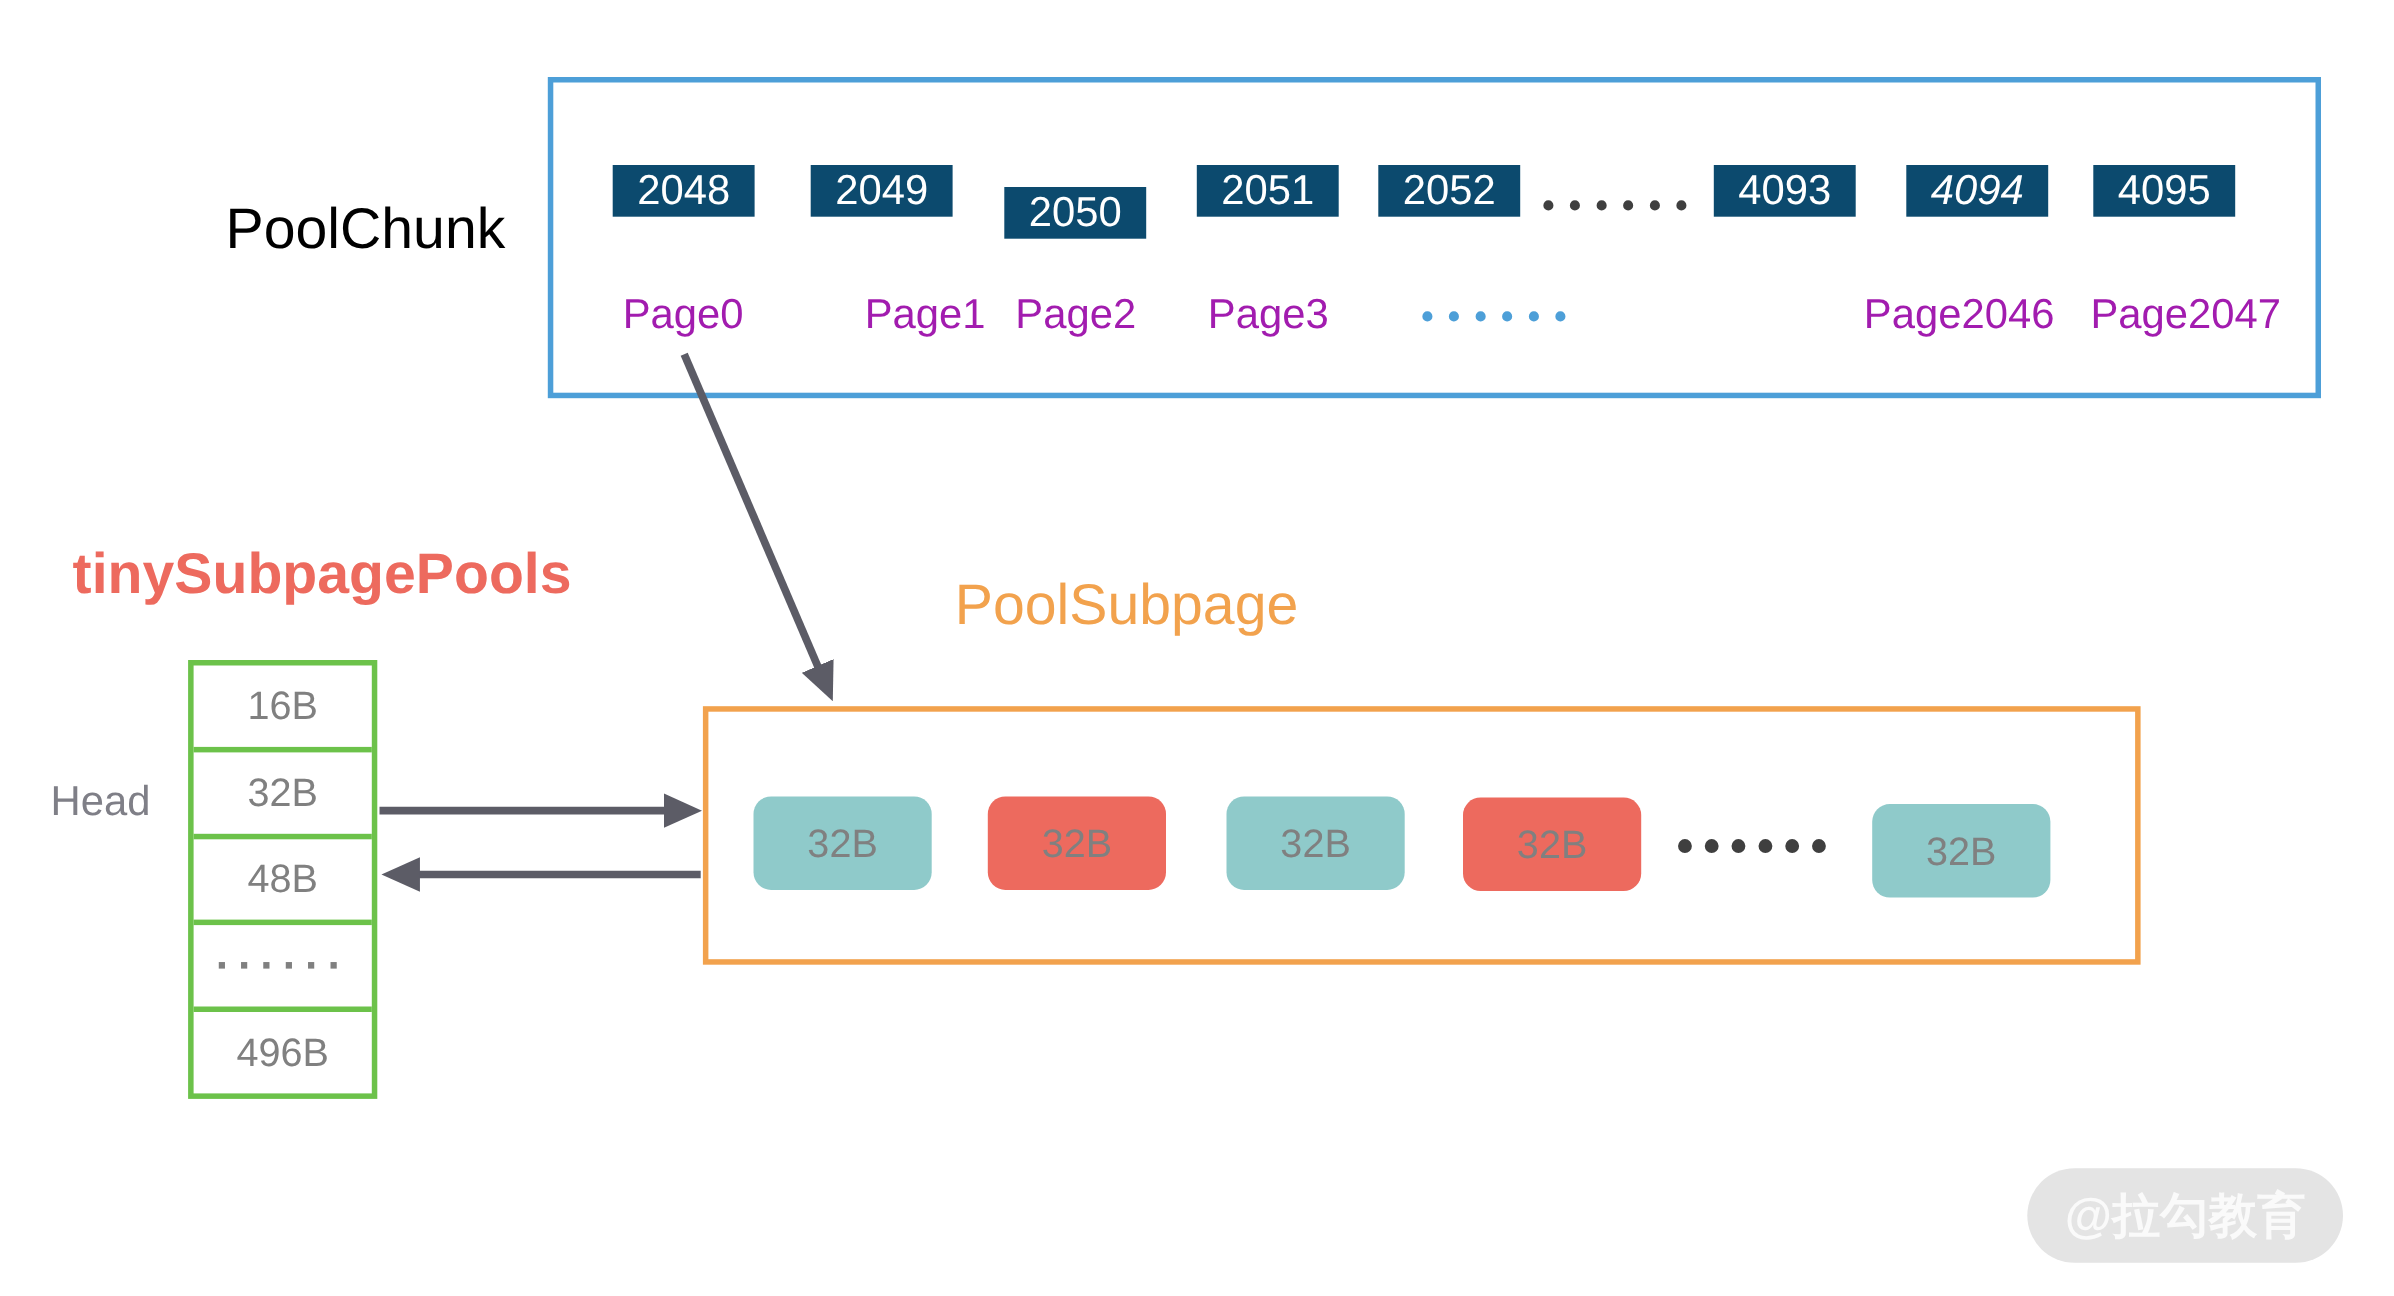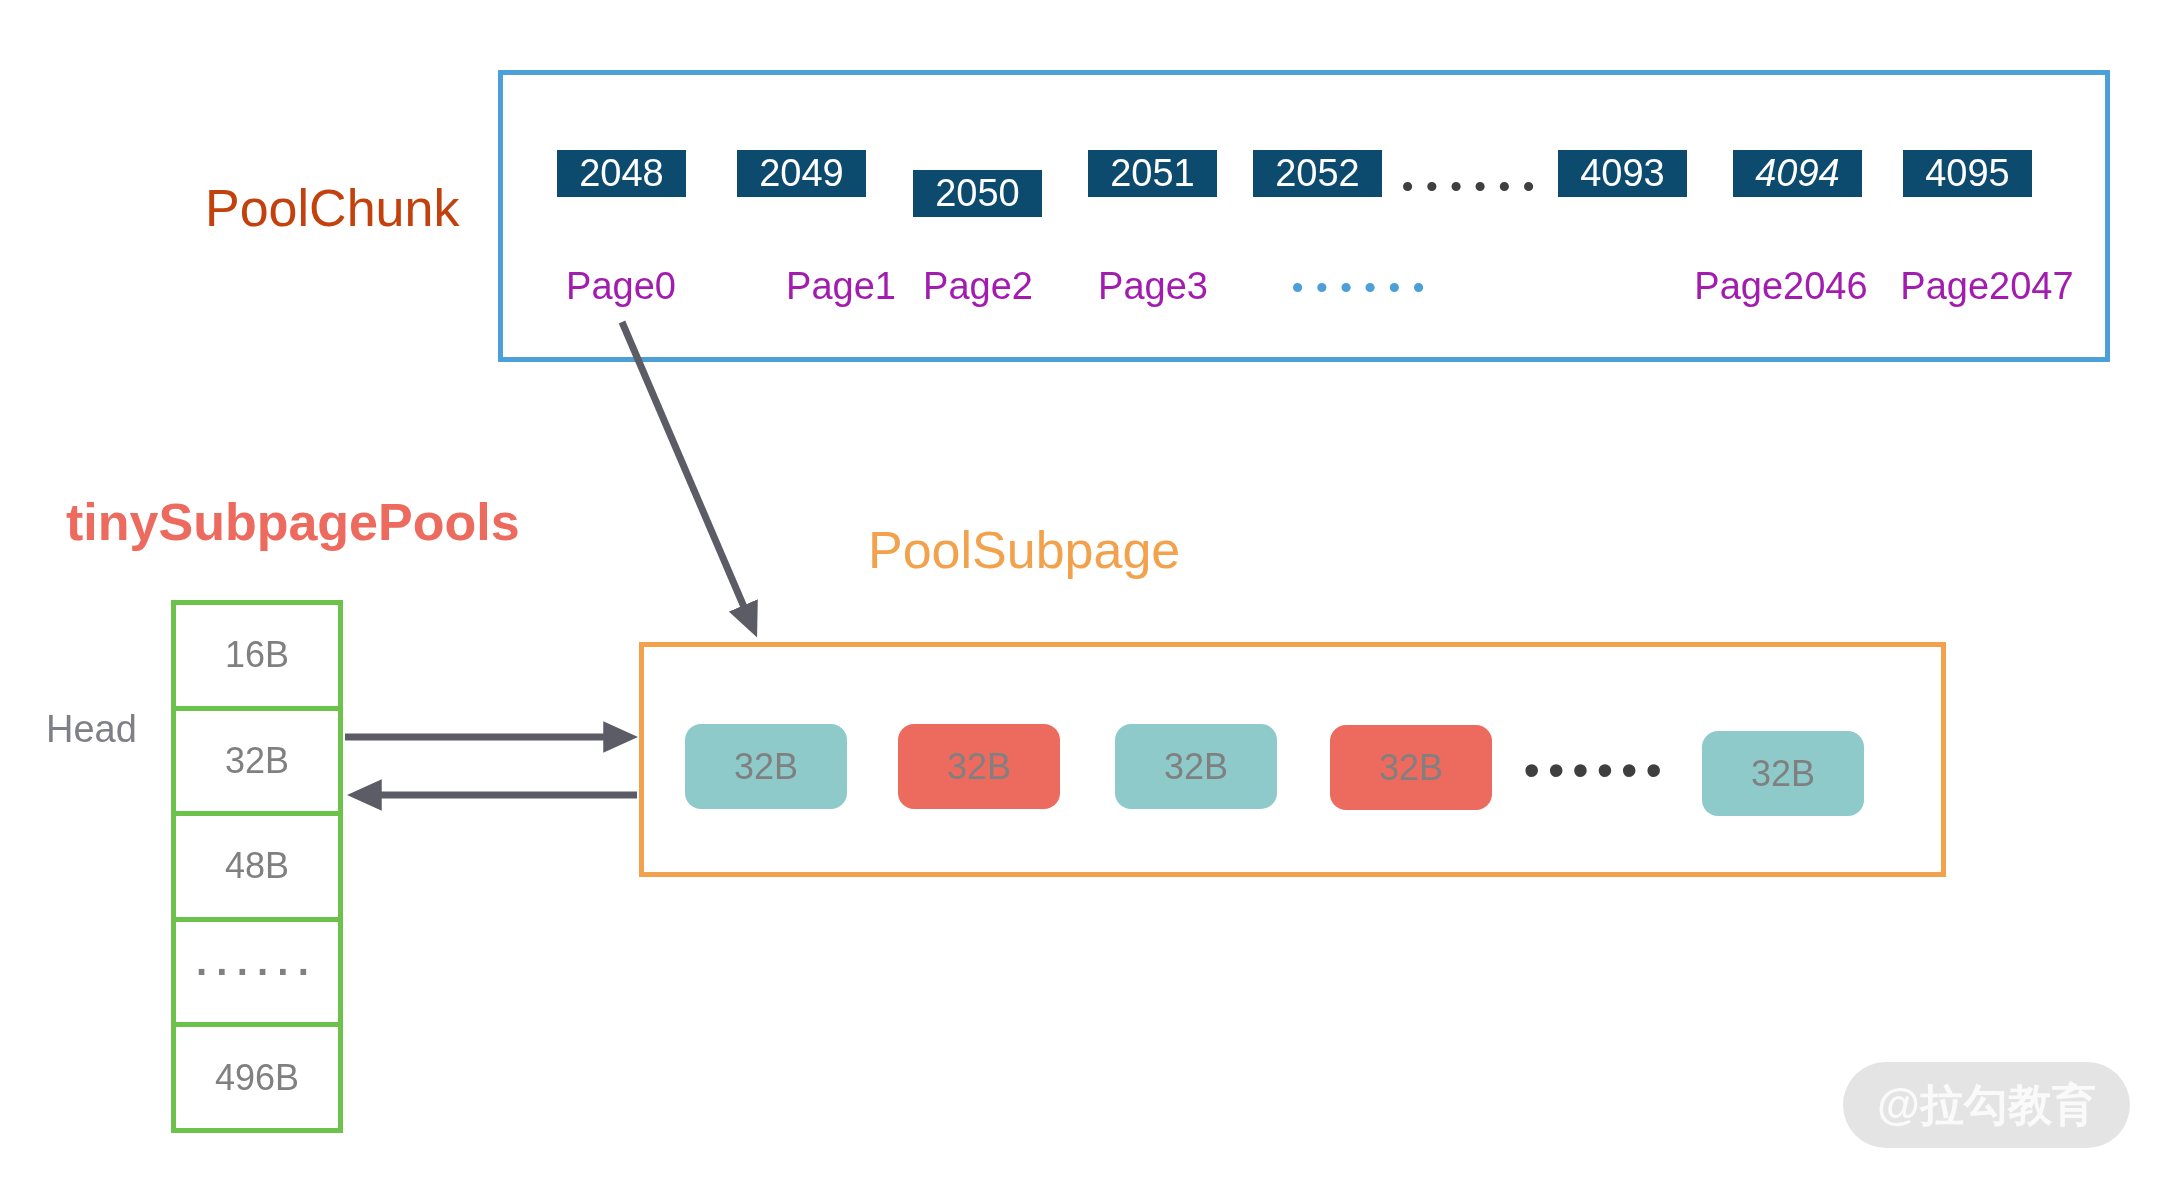--- a/index.html
+++ b/index.html
@@ -2,21 +2,21 @@
 <html><head>
 <meta charset="utf-8">
 <style>
   html,body{margin:0;padding:0;background:#ffffff;}
   .canvas{
     position:relative;width:2176px;height:1178px;background:#ffffff;
     font-family:"Liberation Sans","DejaVu Sans",sans-serif;overflow:hidden;
   }
   .abs{position:absolute;}
   .title{line-height:1;font-weight:500;white-space:nowrap;}
-  .title-blue{color:#c2410c;font-size:52px;}
+  .title-blue{color:#000000;font-size:52px;}
   .title-red{color:#ED6A5E;font-size:52px;font-weight:600;}
   .title-orange{color:#F2A24D;font-size:52px;}
   .outline-box{box-sizing:border-box;background:#ffffff;}
   .chunk-box{border:5px solid #4D9FD8;}
   .subpage-box{border:5px solid #F2A24D;}
   .page-block{
     width:129px;height:47px;background:#0c4a6e;color:#ffffff;
     display:flex;align-items:center;justify-content:center;
     font-size:38px;font-weight:400;
   }
@@ -79,21 +79,21 @@
   <div class="abs page-label" style="left:848px;top:264px;">Page2</div>
   <div class="abs page-label" style="left:1023px;top:264px;">Page3</div>
   <div class="abs dots dots-blue" style="left:1292px;top:271px;">••••••</div>
   <div class="abs page-label" style="left:1651px;top:264px;">Page2046</div>
   <div class="abs page-label" style="left:1857px;top:264px;">Page2047</div>
 
   <div class="abs title title-red" style="left:66px;top:496px;">tinySubpagePools</div>
 
   <div class="abs head-label" style="left:46px;top:710px;">Head</div>
 
-  <div class="abs size-table" style="left:171px;top:600px;width:172px;height:533px;">
+  <div class="abs size-table" style="left:171px;top:600px;width:172px;height:399px;">
     <div class="size-row">16B</div>
     <div class="size-row">32B</div>
     <div class="size-row">48B</div>
     <div class="size-row">
         <span class="ellipsis-text">······</span>
       </div>
     <div class="size-row">496B</div>
   </div>
 
   <div class="abs title title-orange" style="left:868px;top:524px;">PoolSubpage</div>

